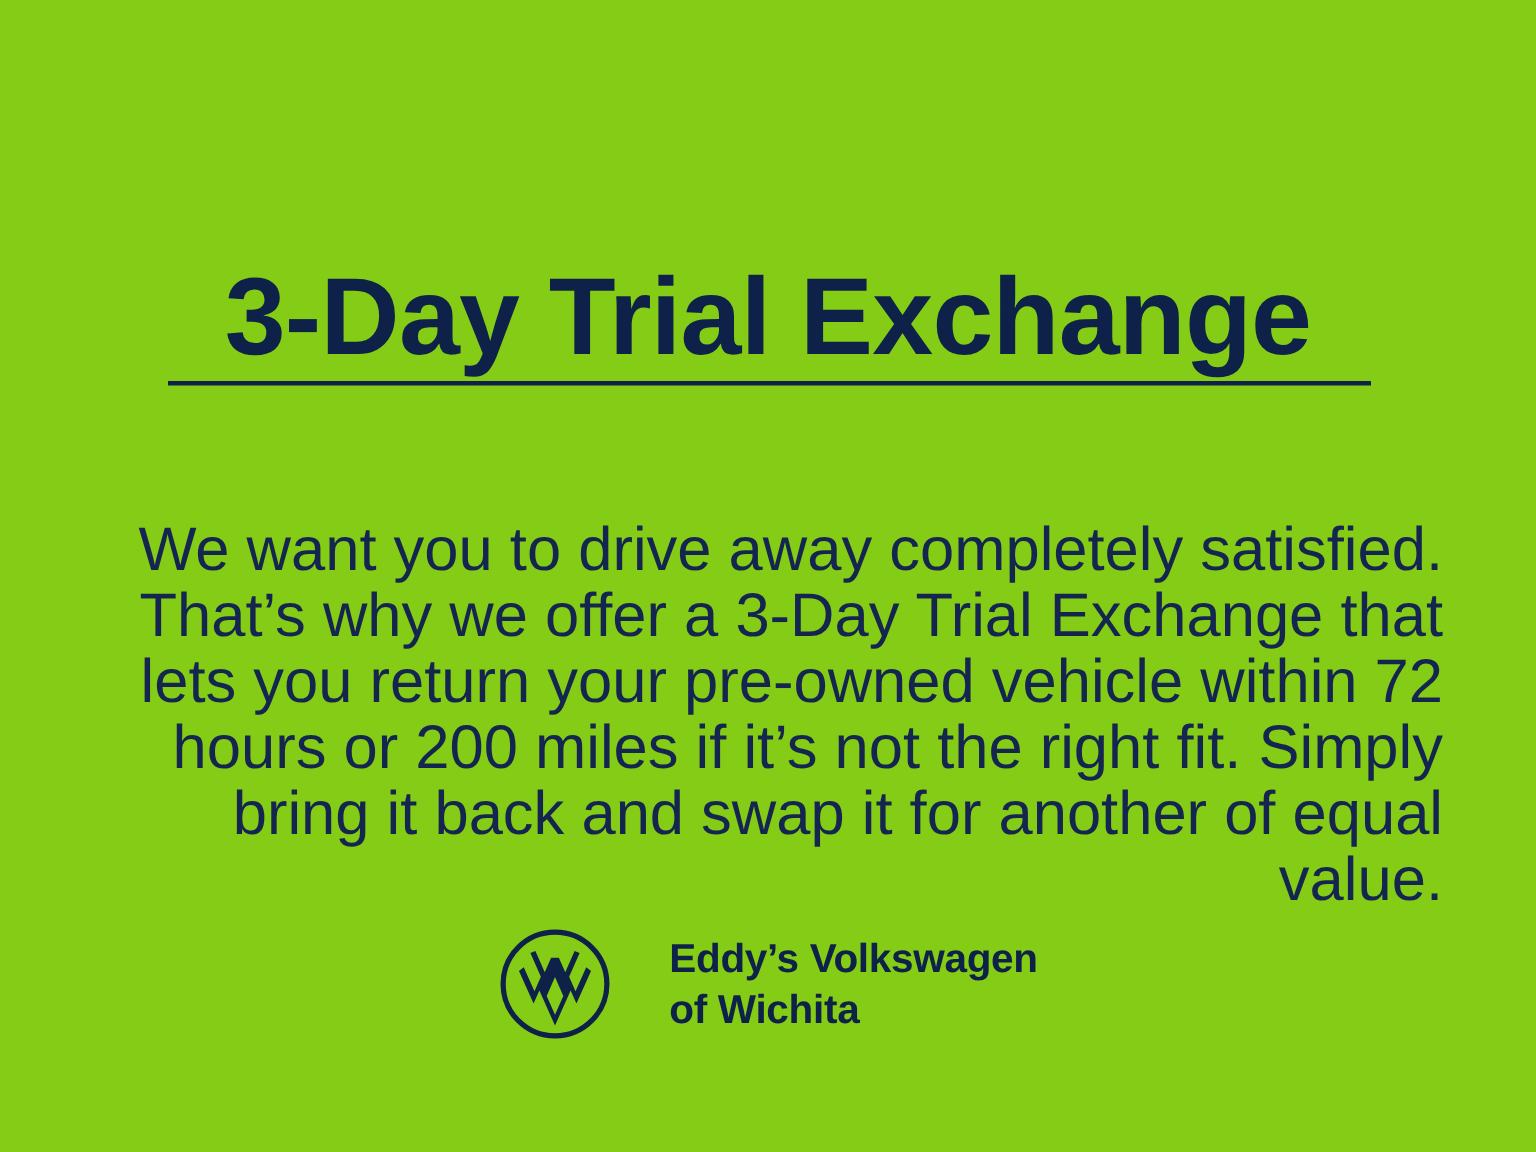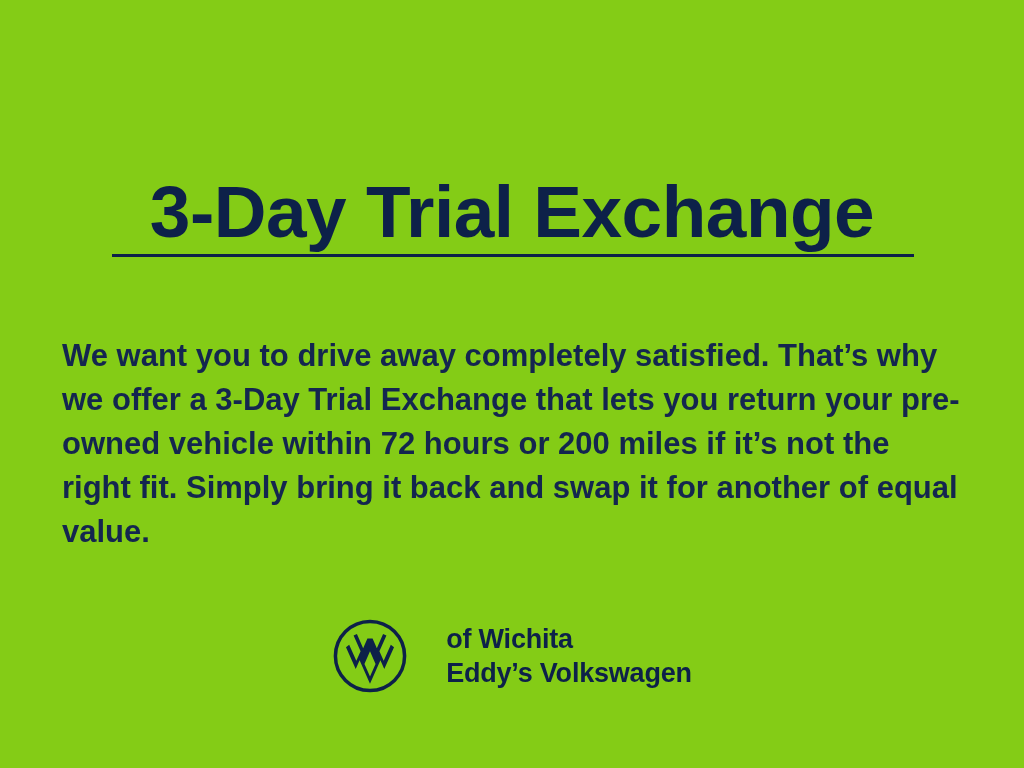--- a/index.html
+++ b/index.html
@@ -45,23 +45,23 @@
     height: 3px;
     background: #0d2149;
   }
 
   
   .body-copy {
     position: absolute;
     top: 303px;
     left: 62px;
     width: 900px;
-    text-align: left;
-    font-size: 31px;
-    font-weight: 700;
+    text-align: right;
+    font-size: 41px;
+    font-weight: 400;
     line-height: 44px;
     color: #14264f;
   }
 
   
   .brand-lockup {
     position: absolute;
     top: 618px;
     left: 0;
     width: 1024px;
@@ -126,19 +126,19 @@
                L63.7 55.6
                Z
                M50 77.0
                L57.3 60.5
                L50 43.9
                L42.7 60.5
                Z"></path>
     </svg>
 
     <div class="brand-text">
+      <span class="line">Eddy’s Volkswagen</span>
       <span class="line">of Wichita</span>
-      <span class="line">Eddy’s Volkswagen</span>
     </div>
 
   </div>
 
 </div>
 
 </body></html>

